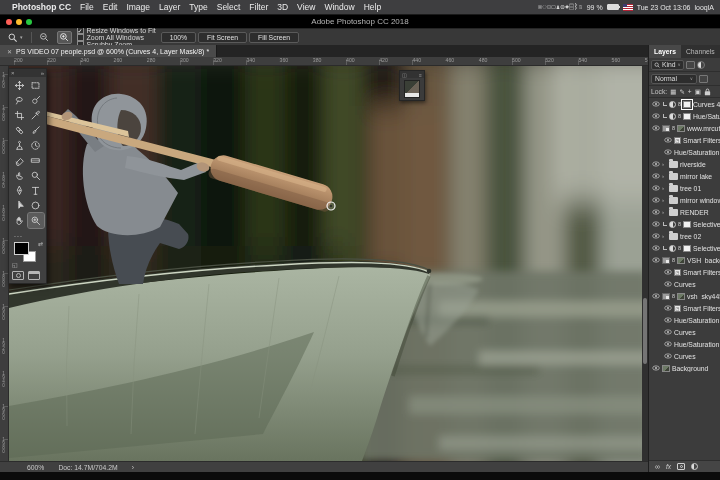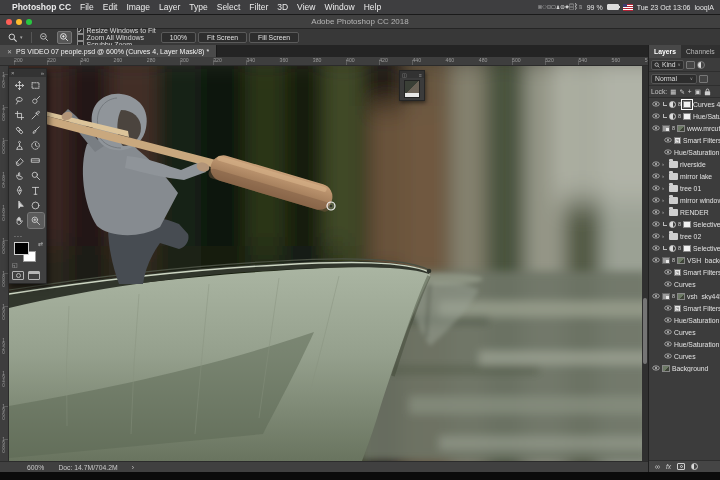--- a/index.html
+++ b/index.html
@@ -13,21 +13,21 @@
   .menu-item{margin-right:9px}
   .menu-item.bold{font-weight:bold}
   .mb-right{margin-left:auto;display:flex;align-items:center;gap:4px;font-size:7px;color:#e6e6e6}
   .mb-ico{font-size:7.5px;color:#d8d8d8;line-height:1}
   .battery{width:12px;height:6px;border:1px solid #ddd;border-radius:1px;position:relative;background:#ddd}
   .battery:after{content:"";position:absolute;right:-2px;top:1px;width:1px;height:2px;background:#ddd}
   .usflag{width:10px;height:7px;background:repeating-linear-gradient(#b22234 0 1px,#fff 1px 2px);position:relative}
   .usflag:after{content:"";position:absolute;left:0;top:0;width:4px;height:3px;background:#3c3b6e}
 
   
-  .titlebar{height:14px;background:#404040;border-top:1px solid #1a1a1a;position:relative;display:flex;align-items:center}
+  .titlebar{height:14px;background:#000000;border-top:1px solid #1a1a1a;position:relative;display:flex;align-items:center}
   .lights{display:flex;gap:4px;margin-left:6px;z-index:2}
   .light{width:6px;height:6px;border-radius:50%}
   .tb-title{position:absolute;left:0;right:0;text-align:center;font-size:8px;color:#b5b5b5}
 
   
   .optionsbar{height:17px;background:#383838;border-top:1px solid #252525;display:flex;align-items:center;padding:0 4px;gap:5px;font-size:7px;color:#d8d8d8}
   .tool-badge{display:flex;align-items:center;gap:2px;padding:1px 3px}
   .zoombtn{width:15px;height:13px;display:flex;align-items:center;justify-content:center;border-radius:2px}
   .zoombtn.active{background:#565656;border:1px solid #777}
   .chk{display:flex;align-items:center;gap:3px}

